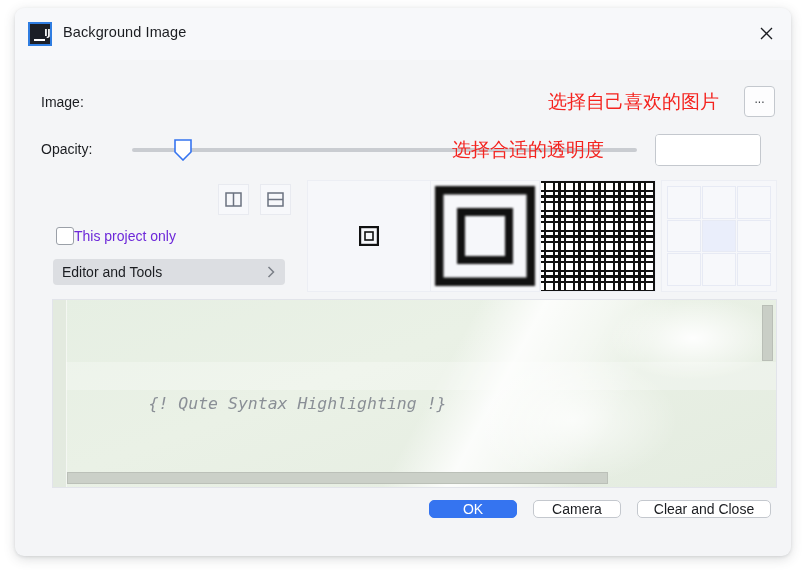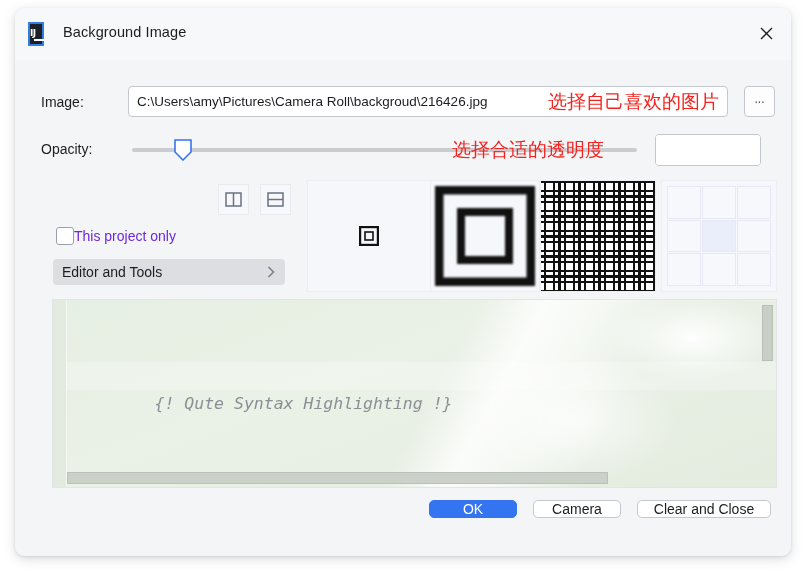--- a/index.html
+++ b/index.html
@@ -32,27 +32,27 @@
   #titlebar {
     position: absolute;
     left: 0; top: 0;
     width: 100%;
     height: 52px;
     background: #f7f8fa;
   }
   #app-icon {
     position: absolute;
     left: 13px; top: 14px;
-    width: 16px; height: 24px;
+    width: 24px; height: 24px;
     border: 2px solid #2f7de1;
     background: #1c1f26;
     box-sizing: border-box;
     display: flex;
     align-items: center;
-    justify-content: flex-start;
+    justify-content: flex-end;
   }
   #app-icon .ij-glyph {
     color: #ffffff;
     font-family: "DejaVu Sans", sans-serif;
     font-size: 9px;
     font-weight: bold;
     letter-spacing: -0.5px;
     line-height: 1;
     margin-bottom: 1px;
   }
@@ -333,21 +333,21 @@
     top: 0;
     right: 0;
     bottom: 0;
     font-family: "DejaVu Sans Mono", monospace;
     font-size: 16.5px;
     line-height: 28px;
     padding-top: 6px;
     white-space: pre;
     color: #14161a;
   }
-  .code-line { height: 28px; padding-left: 9px; }
+  .code-line { height: 28px; padding-left: 3px; }
   .code-line.alt { background: rgba(255,255,255,0.28); }
   .tok-comment { color: #8a8f96; font-style: italic; }
 
   #editor-vscroll {
     position: absolute;
     right: 3px;
     top: 5px;
     width: 11px;
     height: 56px;
     background: #c9cec6;
@@ -424,21 +424,20 @@
     </div>
     <div id="window-title">Background Image</div>
     <div id="close-btn">
       <svg width="13" height="13" viewBox="0 0 13 13">
         <path d="M1 1 L12 12 M12 1 L1 12" stroke="#1b1d21" stroke-width="1.3" fill="none"></path>
       </svg>
     </div>
   </div>
 
   <div class="row-label" id="image-label">Image:</div>
-  <input id="image-input" type="text" value="C:\Users\amy\Pictures\Camera Roll\backgroud\216426.jpg" style="">
   <div id="browse-btn">...</div>
   <div class="annotation" id="annotation-image">选择自己喜欢的图片</div>
 
   <div class="row-label" id="opacity-label">Opacity:</div>
   <div id="slider">
     <div class="track"></div>
     <div class="thumb" id="slider-thumb" style="left: 10%;">
       <svg width="18" height="22" viewBox="0 0 18 22">
         <path d="M1 1 H17 V13 L9 21 L1 13 Z" fill="#ffffff" stroke="#3574f0" stroke-width="1.6"></path>
       </svg>

